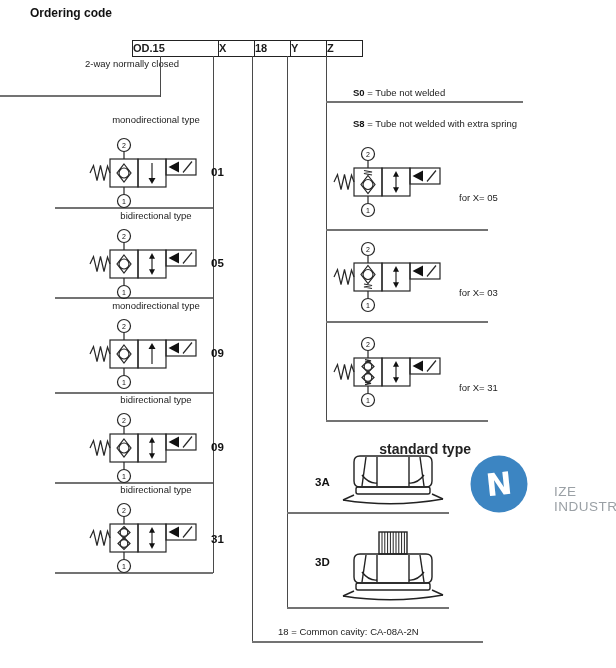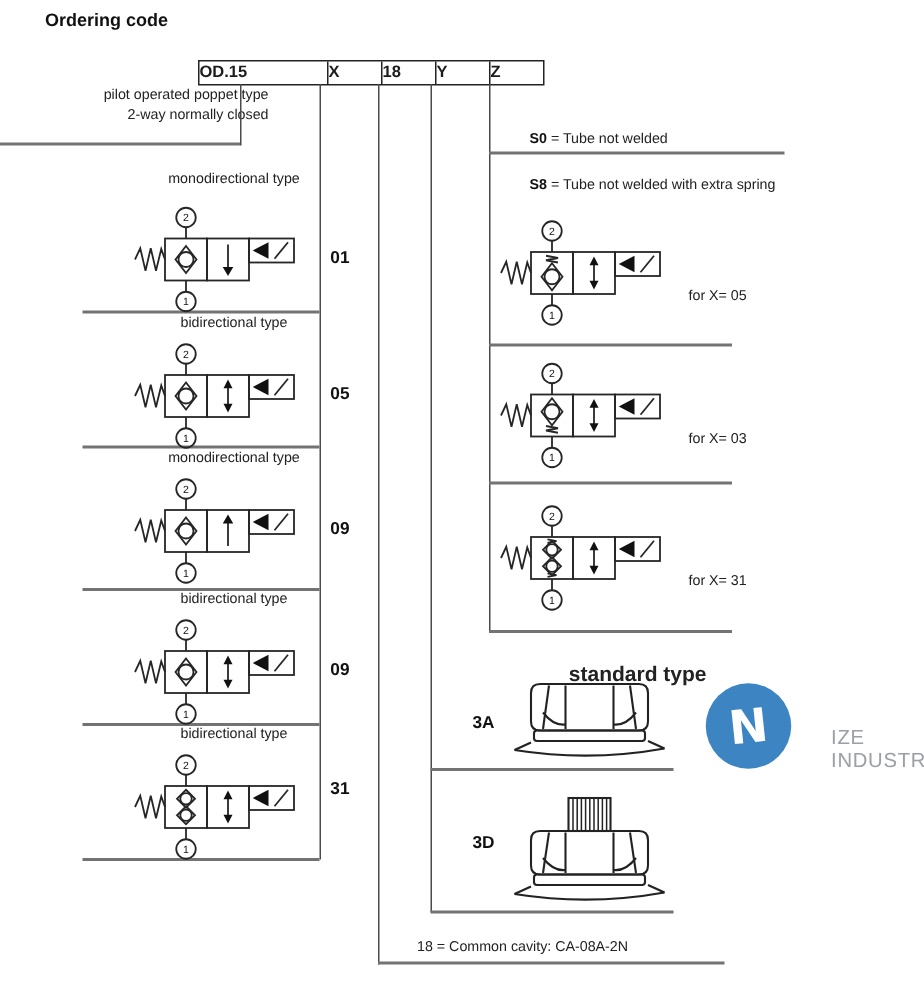--- a/index.html
+++ b/index.html
@@ -10,21 +10,21 @@
   
   .code-table{left:110px;top:40px;display:flex;border:1px solid #222;background:#fff;}
   .code-cell{height:15px;line-height:15px;text-align:left;font-weight:bold;font-size:11px;border-right:1px solid #222;}
   .code-cell:last-child{border-right:none;}
   
   .vline{position:absolute;width:1px;background:#4a4a4a;}
   .rule{position:absolute;height:2px;background:#737373;}
   
   .desc{left:7px;top:57px;width:150px;text-align:right;font-size:9.5px;line-height:13px;color:#222;}
   .opt-label{left:55px;width:158px;text-align:center;font-size:9.5px;color:#222;}
-  .opt-code{font-weight:bold;font-size:11.5px;color:#111;width:31px;text-align:right;}
+  .opt-code{font-weight:bold;font-size:11.5px;color:#111;width:31px;text-align:center;}
   .zl{font-size:9.5px;color:#222;}
   .b{font-weight:bold;color:#111;}
   .note{font-size:9.5px;color:#222;}
   .ycode{font-weight:bold;font-size:11.5px;color:#111;}
   .ylabel{width:162px;text-align:right;font-size:14px;color:#222;font-weight:bold;}
   .cav{font-size:9.5px;color:#222;}
   
   .valve{position:absolute;width:120px;height:72px;}
   .valve svg .s{stroke:#262626;stroke-width:1.2;fill:none;}
   .valve svg .f{fill:#111;stroke:none;}
@@ -44,21 +44,20 @@
 
   <div class="abs code-table">
     <div class="code-cell" style="width:85px">OD.15</div>
     <div class="code-cell" style="width:35px">X</div>
     <div class="code-cell" style="width:35px">18</div>
     <div class="code-cell" style="width:35px">Y</div>
     <div class="code-cell" style="width:35px">Z</div>
   </div>
 
   <div class="abs desc">
-    <div>pilot operated poppet type</div>
     <div>2-way normally closed</div>
   </div>
 
   <div class="vline" style="left:160px;top:56px;height:41px"></div>
   <div class="rule" style="left:0;top:95px;width:160px"></div>
   <div class="vline" style="left:213px;top:56px;height:517px"></div>
   <div class="vline" style="left:252px;top:56px;height:587px"></div>
   <div class="vline" style="left:287px;top:56px;height:552px"></div>
   <div class="vline" style="left:326px;top:56px;height:365px"></div>
 
@@ -169,21 +168,21 @@
         <circle class="s" cx="44" cy="30.5" r="3.8"></circle>
         <path class="s" d="M44,35.5 L50,41.5 L44,47.5 L38,41.5 Z"></path>
         <circle class="s" cx="44" cy="41.5" r="3.8"></circle>
         <line class="s" x1="72" y1="29" x2="72" y2="43"></line>
         <polygon class="f" points="69,30.8 75,30.8 72,25"></polygon>
         <polygon class="f" points="69,41.2 75,41.2 72,47"></polygon>
         <rect class="s" x="86" y="22" width="30" height="16"></rect>
         <polygon class="f" points="99,24.5 99,35.5 88.5,30"></polygon>
         <line class="s" x1="103" y1="35.5" x2="112" y2="24.5"></line>
       </svg></div>
-  <div class="abs opt-code" style="left:180px;top:520px">31</div>
+  <div class="abs opt-code" style="left:180px;top:533px">31</div>
 
   <div class="abs zl" style="left:331px;top:87px">
     <span class="b">S0</span>
     <span>= Tube not welded</span>
   </div>
   <div class="rule" style="left:326px;top:101px;width:197px"></div>
   <div class="abs zl" style="left:331px;top:118px">
     <span class="b">S8</span>
     <span>= Tube not welded with extra spring</span>
   </div>

